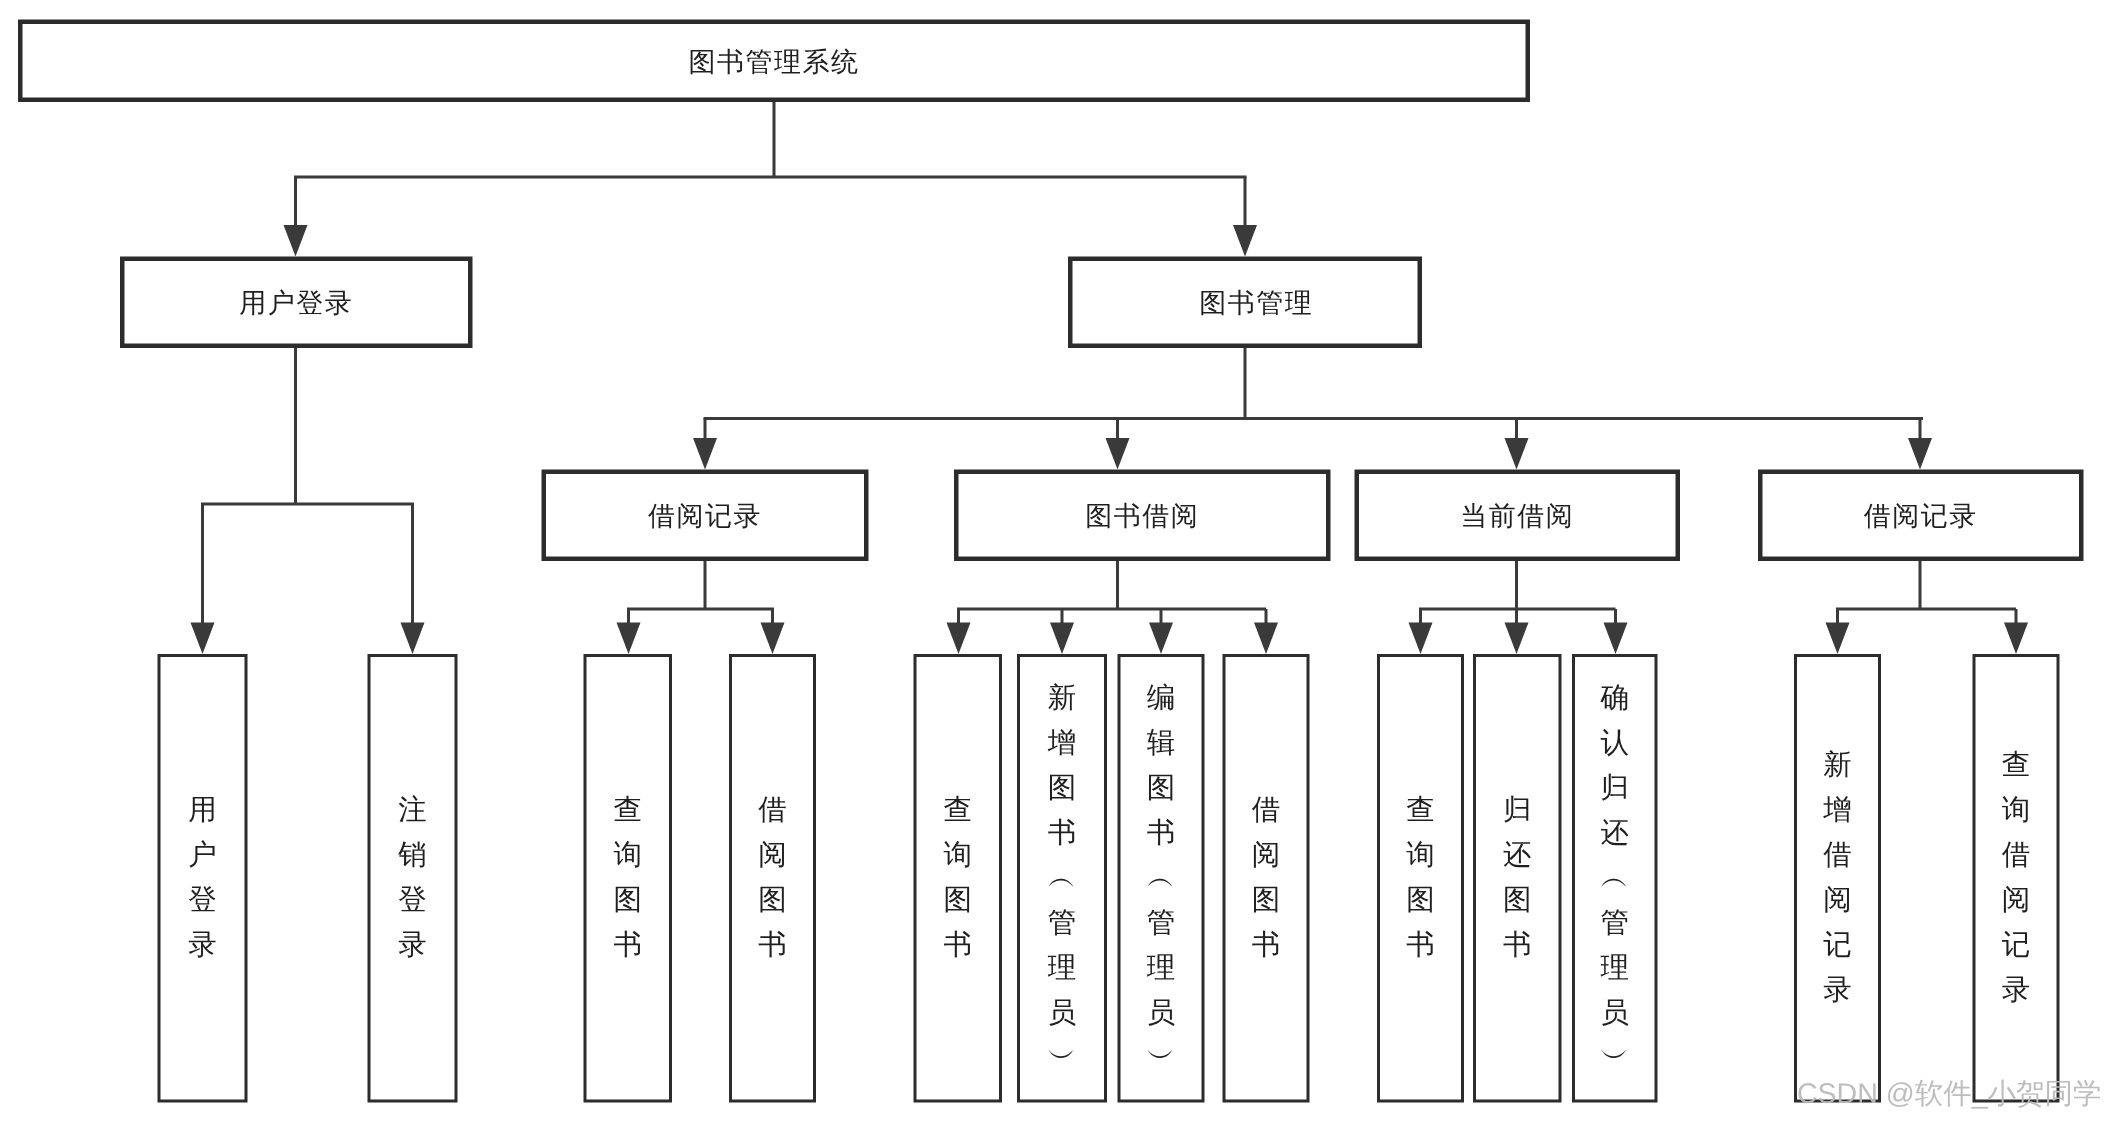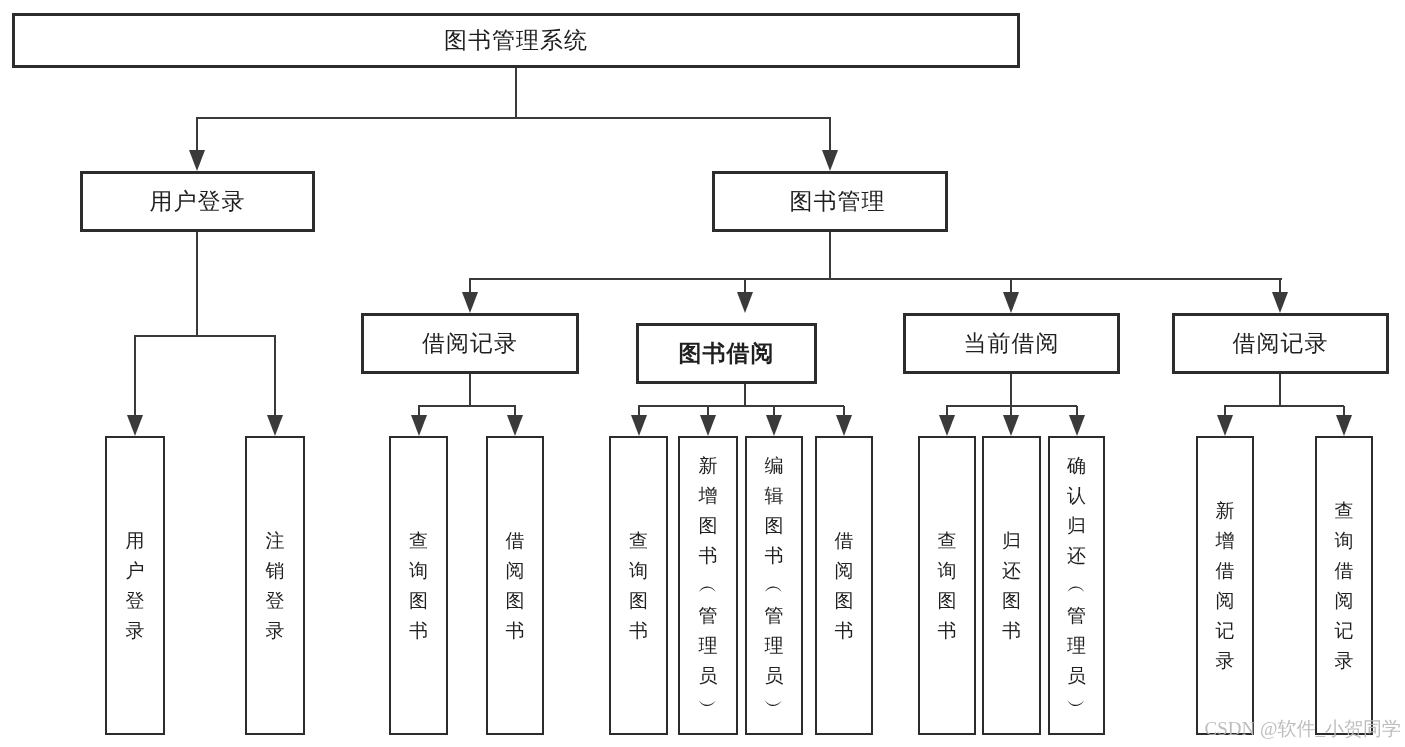--- a/index.html
+++ b/index.html
@@ -12,21 +12,21 @@
     overflow:hidden;
   }
   .node {
     position:absolute;
     background:#ffffff;
     border:3px solid #2c2c2c;
     box-sizing:border-box;
     display:flex;
     align-items:center;
     justify-content:center;
-    font-size:23px;
+    font-size:18px;
     letter-spacing:1px;
     color:#1f1f1f;
     z-index:2;
   }
   .leaf {
     position:absolute;
     background:#ffffff;
     border:2.5px solid #2c2c2c;
     box-sizing:border-box;
     display:flex;
@@ -46,21 +46,20 @@
     border-right:8px solid transparent;
     border-top:21px solid #3a3a3a;
   }
   .watermark {
     position:absolute;
     right:4px; top:716px;
     font-size:19px;
     color:rgba(185,185,185,0.95);
     z-index:5;
     white-space:nowrap;
-    font-family:Liberation Serif, serif;
   }
 </style>
 </head>
 <body>
 
 <div class="canvas">
 
   <div class="node" style="left:12px; top:13px; width:1008px; height:55px;">
     <span>图书管理系统</span>
   </div>
@@ -93,21 +92,21 @@
   <div class="vline" style="left:744px; top:279px; height:14px;"></div>
   <div class="arrow" style="left:737px; top:292px;"></div>
   <div class="vline" style="left:1010px; top:279px; height:14px;"></div>
   <div class="arrow" style="left:1003px; top:292px;"></div>
   <div class="vline" style="left:1279px; top:279px; height:14px;"></div>
   <div class="arrow" style="left:1272px; top:292px;"></div>
 
   <div class="node" style="left:361px; top:313px; width:218px; height:61px;">
     <span>借阅记录</span>
   </div>
-  <div class="node" style="left:636px; top:323px; width:181px; height:61px;font-weight:bold;">
+  <div class="node" style="left:636px; top:313px; width:251px; height:61px;">
     <span>图书借阅</span>
   </div>
   <div class="node" style="left:903px; top:313px; width:217px; height:61px;">
     <span>当前借阅</span>
   </div>
   <div class="node" style="left:1172px; top:313px; width:217px; height:61px;">
     <span>借阅记录</span>
   </div>
 
   <div class="vline" style="left:469px; top:374px; height:32px;"></div>

